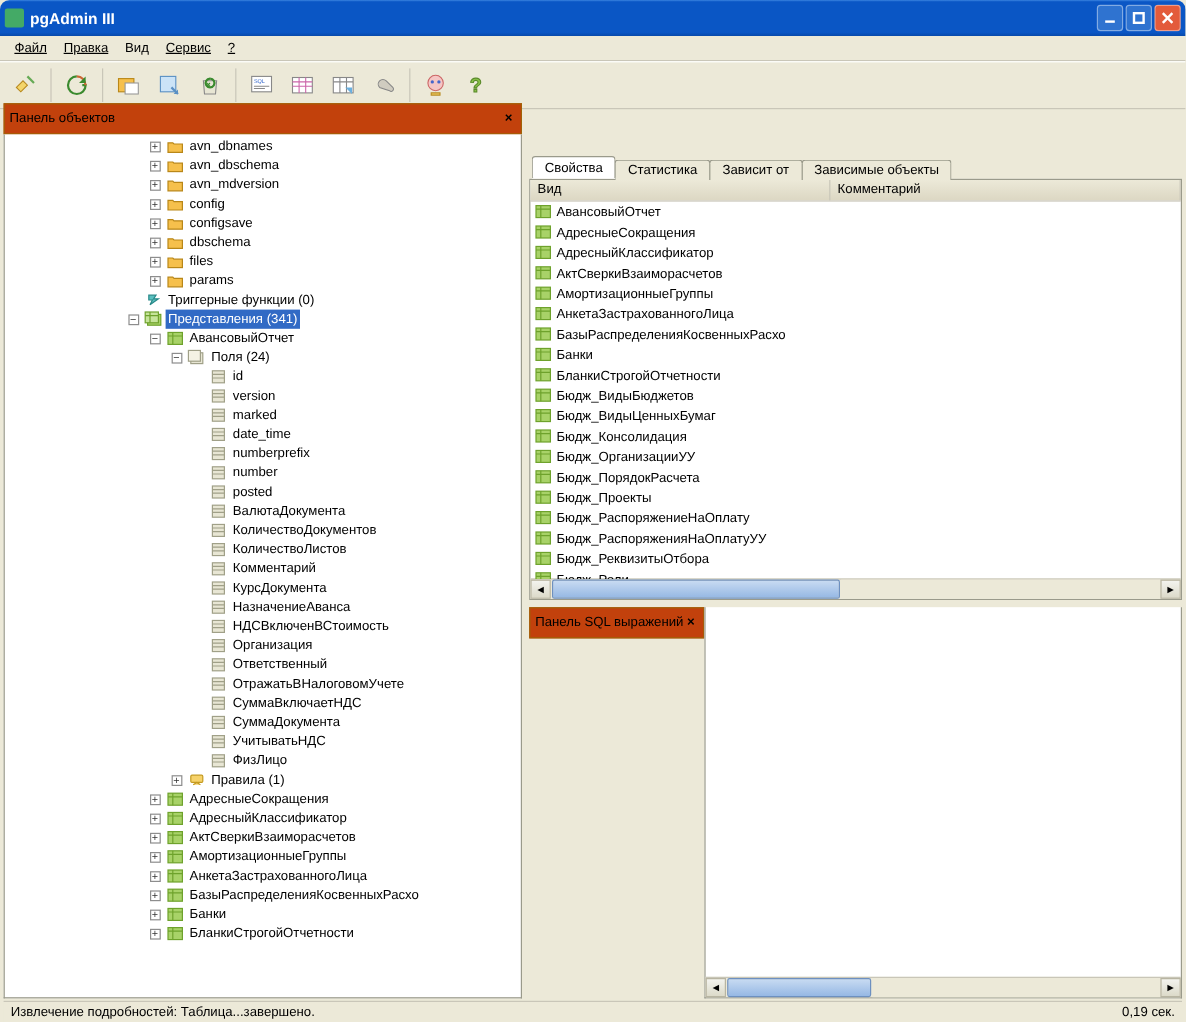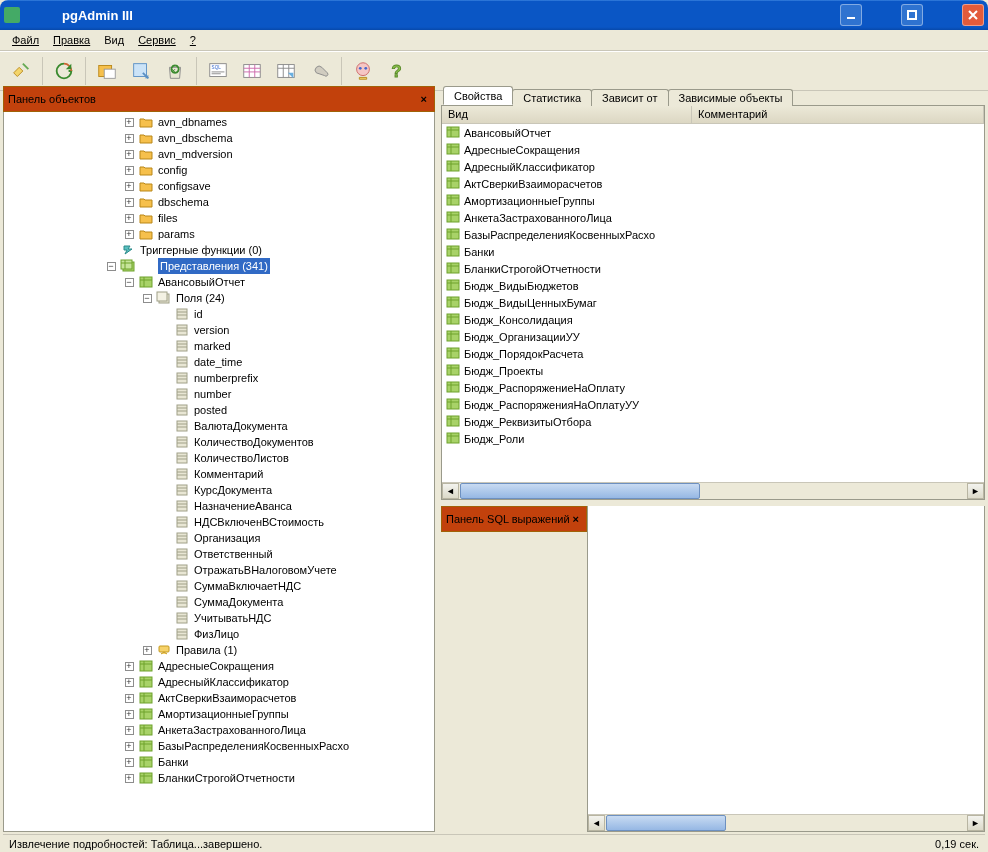--- a/index.html
+++ b/index.html
@@ -17,21 +17,20 @@
   .titlebar {
     background: linear-gradient(to bottom, #3b84e0 0%, #0a56c5 5%, #0a56c5 90%, #0749ab 100%);
     height: 30px;
     display: flex;
     align-items: center;
     padding: 0 4px;
     color: #fff;
     font-weight: bold;
     font-size: 13px;
     border-radius: 8px 8px 0 0;
-    gap: 37px;
   }
   .titlebar .appicon {
     width: 16px; height: 16px;
     background: #4a6; border-radius: 2px;
     margin-right: 5px;
     display: inline-block;
   }
   .titlebar .spacer { flex: 1; }
   .win-btn {
     width: 22px; height: 22px;
@@ -148,27 +147,27 @@
   .node-icon {
     width: 16px; height:14px;
     display:inline-flex; align-items:center; justify-content:center;
     flex-shrink:0;
     margin-right: 2px;
   }
   .node-label { padding: 0 2px; }
   .node-label.selected {
     background: #316ac5;
     color: #fff;
-    margin-left: 20px;
   }
   
   .right-panel {
     flex: 1;
     display: flex;
     flex-direction: column;
+    margin-top: 44px;
   }
   .tabs {
     display: flex;
     align-items: flex-end;
     height: 19px;
     padding-left: 2px;
     position: relative;
     z-index: 2;
   }
   .tab {

